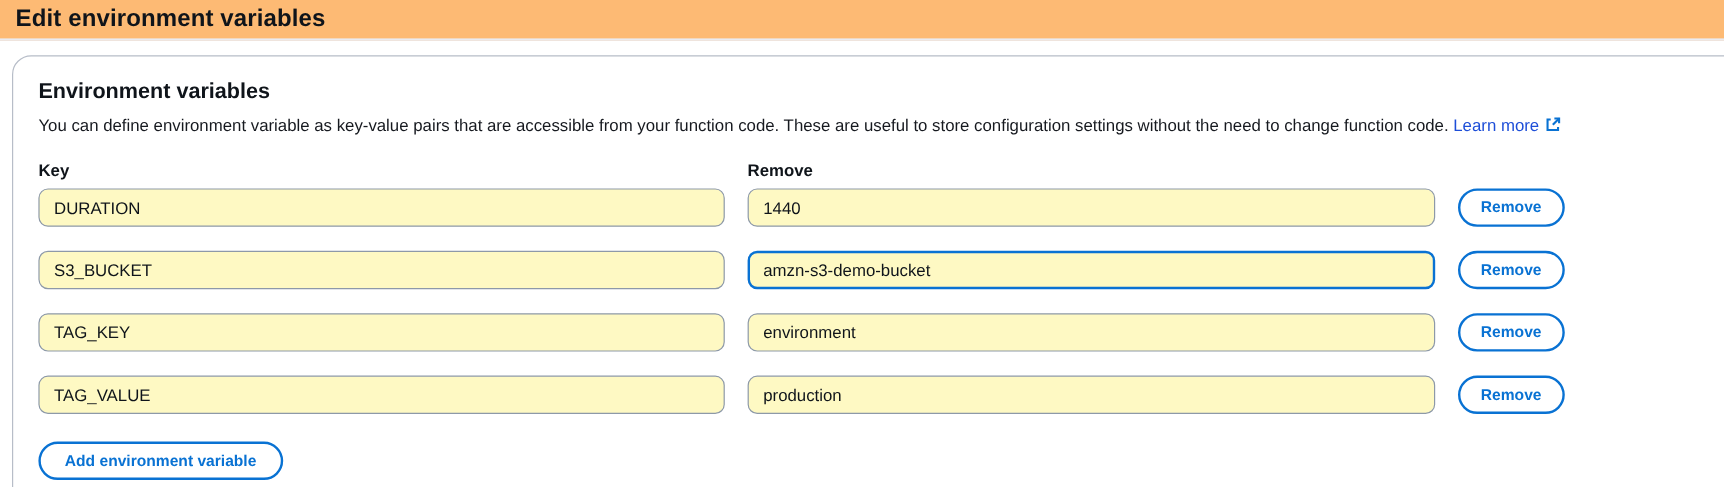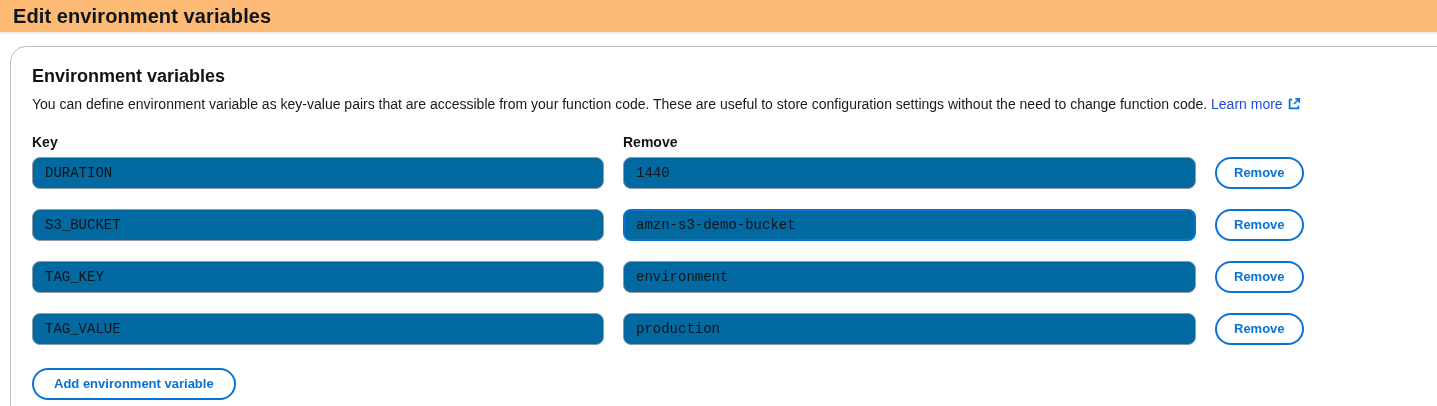--- a/index.html
+++ b/index.html
@@ -64,22 +64,22 @@
   .col-labels .key-label { width: 591px; }
   .env-row {
     display: flex;
     align-items: center;
     margin-bottom: 20px;
   }
   .env-input {
     height: 32px;
     border: 1px solid #8d99a8;
     border-radius: 8px;
-    background: #0369a1;
-    font-family: Liberation Mono, monospace;
+    background: #fef9c3;
+    font-family: Liberation Sans, sans-serif;
     font-size: 14px;
     color: #0f141a;
     padding: 0 12px;
     outline: none;
   }
   .key-input { width: 572px; margin-right: 19px; }
   .value-input { width: 573px; margin-right: 19px; padding-left: 12px; }
   .env-input.focused {
     border: 2px solid #0972d3;
     padding: 0 11px;

